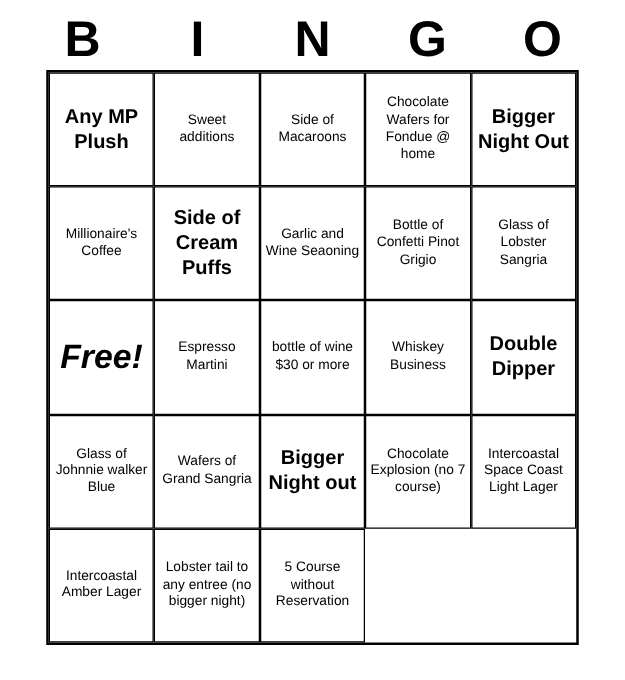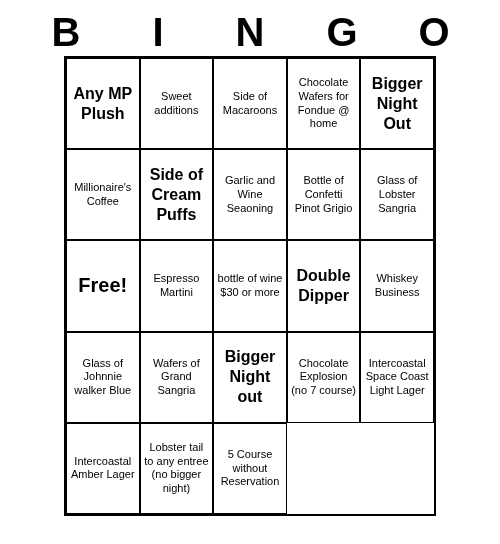--- a/index.html
+++ b/index.html
@@ -23,39 +23,40 @@
       text-align: center;
       font-size: 40px;
       font-weight: bold;
       font-family: Arial, sans-serif;
       line-height: 1.1;
     }
     .bingo-grid {
       display: grid;
       grid-template-columns: repeat(5, 1fr);
       grid-template-rows: repeat(5, 1fr);
-      width: 372px;
+      width: 426px;
       height: 460px;
       border: 2px solid #000;
       margin-top: 2px;
     }
     .bingo-cell {
       border: 1px solid #000;
       display: flex;
       align-items: center;
       justify-content: center;
       text-align: center;
       padding: 3px;
       font-size: 11px;
       line-height: 1.25;
       font-family: Arial, sans-serif;
     }
     .bingo-cell.free {
-      font-size: 20px;
+      font-size: 27px;
       font-weight: bold;
+      font-style: italic;
       text-align: right;
     }
     .bingo-cell.large-text {
       font-size: 16px;
       font-weight: bold;
     }
   </style>
 </head>
 <body>
 
@@ -74,22 +75,22 @@
     <div class="bingo-cell">Chocolate Wafers for Fondue @ home</div>
     <div class="bingo-cell large-text">Bigger Night Out</div>
     <div class="bingo-cell">Millionaire's Coffee</div>
     <div class="bingo-cell large-text">Side of Cream Puffs</div>
     <div class="bingo-cell">Garlic and Wine Seaoning</div>
     <div class="bingo-cell">Bottle of Confetti Pinot Grigio</div>
     <div class="bingo-cell">Glass of Lobster Sangria</div>
     <div class="bingo-cell free">Free!</div>
     <div class="bingo-cell">Espresso Martini</div>
     <div class="bingo-cell">bottle of wine $30 or more</div>
+    <div class="bingo-cell">Whiskey Business</div>
     <div class="bingo-cell large-text">Double Dipper</div>
-    <div class="bingo-cell">Whiskey Business</div>
     <div class="bingo-cell">Glass of Johnnie walker Blue</div>
     <div class="bingo-cell">Wafers of Grand Sangria</div>
     <div class="bingo-cell large-text">Bigger Night out</div>
     <div class="bingo-cell">Chocolate Explosion (no 7 course)</div>
     <div class="bingo-cell">Intercoastal Space Coast Light Lager</div>
     <div class="bingo-cell">Intercoastal Amber Lager</div>
     <div class="bingo-cell">Lobster tail to any entree (no bigger night)</div>
     <div class="bingo-cell">5 Course without Reservation</div>
   </div>
 

